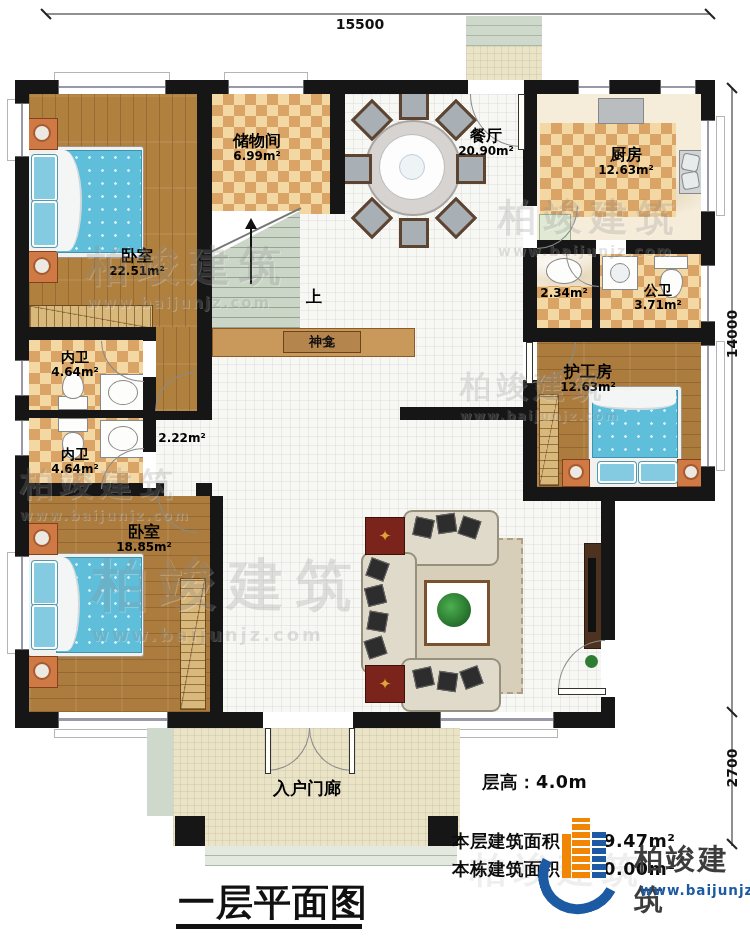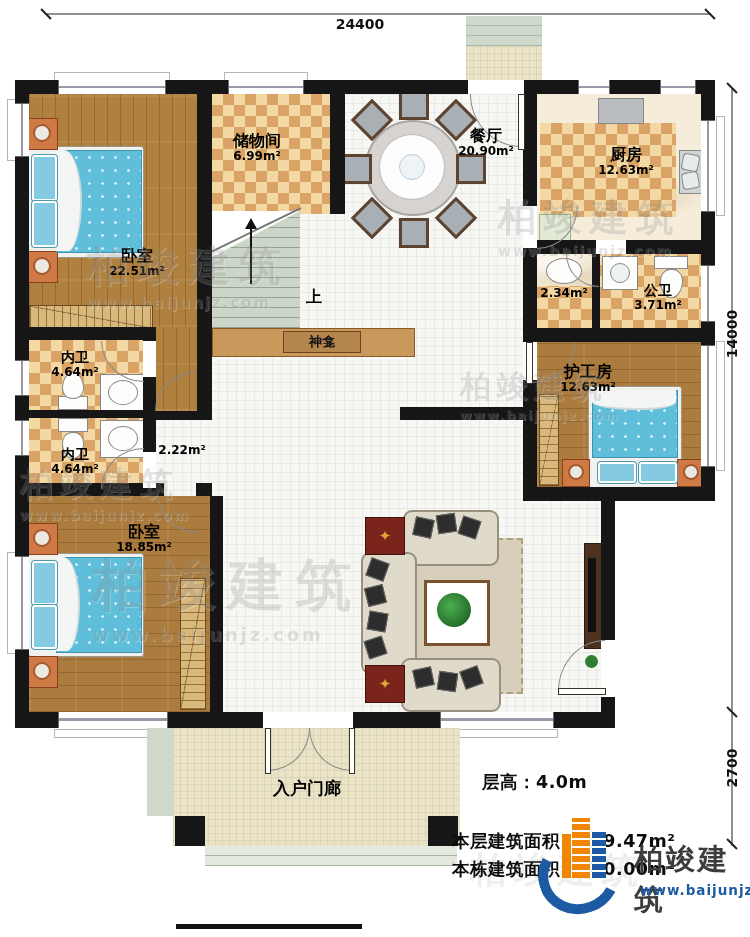--- a/index.html
+++ b/index.html
@@ -308,35 +308,35 @@
     <div class="ar">12.63m²</div>
   </div>
   <div class="lbl" style="left:47px;top:350px;width:56px">
     <div class="nm2">内卫</div>
     <div class="ar">4.64m²</div>
   </div>
   <div class="lbl" style="left:47px;top:447px;width:56px">
     <div class="nm2">内卫</div>
     <div class="ar">4.64m²</div>
   </div>
-  <div class="lbl" style="left:152px;top:444px;width:60px">
+  <div class="lbl" style="left:152px;top:432px;width:60px">
     <div class="ar">2.22m²</div>
   </div>
   <div class="lbl" style="left:99px;top:523px;width:90px">
     <div class="nm">卧室</div>
     <div class="ar">18.85m²</div>
   </div>
   <div class="lbl" style="left:252px;top:779px;width:110px">
     <div class="nm" style="font-size:17px">入户门廊</div>
   </div>
 
   <div class="dline" style="left:45px;top:13px;width:666px;height:2px"></div>
   <div class="tick" style="left:39px;top:13px"></div>
   <div class="tick" style="left:703px;top:13px"></div>
-  <div class="dtext" style="left:322px;top:16px;width:76px">24400</div>
+  <div class="dtext" style="left:322px;top:16px;width:76px">15500</div>
   <div class="dline" style="left:731px;top:88px;width:2px;height:624px"></div>
   <div class="tick" style="left:725px;top:87px"></div>
   <div class="tick" style="left:725px;top:711px"></div>
   <div class="dtext" style="left:702px;top:326px;width:60px;transform:rotate(-90deg)">14000</div>
   <div class="dline" style="left:731px;top:712px;width:2px;height:134px"></div>
   <div class="tick" style="left:725px;top:843px"></div>
   <div class="dtext" style="left:702px;top:760px;width:60px;transform:rotate(-90deg)">2700</div>
 
   <div class="wm" style="left:86px;top:238px">
     <div class="big" style="font-size:42px;letter-spacing:9px">柏竣建筑</div>
@@ -365,20 +365,21 @@
   <div class="stat" style="left:482px;top:770px">
     <span>层高：</span><span>4.0m</span>
   </div>
   <div class="stat" style="left:452px;top:829px">
     <span>本层建筑面积：</span><span>219.47m²</span>
   </div>
   <div class="stat" style="left:452px;top:857px">
     <span>本栋建筑面积：</span><span>580.00m²</span>
   </div>
 
+  <div id="title-text" style="left:178px;top:878px">一层平面图</div>
   <div id="title-underline" style="left:176px;top:924px;width:186px;height:5px"></div>
 
   <div class="lgo" style="left:538px;top:836px;width:62px;height:58px;border:10px solid transparent;border-left-color:#1d5aa4;border-bottom-color:#1d5aa4;border-radius:50%;transform:rotate(-18deg)"></div>
   <div class="lgo" style="left:572px;top:818px;width:18px;height:60px;background:repeating-linear-gradient(0deg,#f08604 0 6px,#ffffff 6px 8px)"></div>
   <div class="lgo" style="left:592px;top:830px;width:14px;height:48px;background:repeating-linear-gradient(0deg,#1d5aa4 0 6px,#ffffff 6px 8px)"></div>
   <div class="lgo" style="left:562px;top:834px;width:9px;height:44px;background:#f08604"></div>
   <div id="brand-name" style="left:634px;top:840px">柏竣建筑</div>
   <div id="brand-site" style="left:640px;top:882px">www.baijunjz.com</div>
 
 </div>

